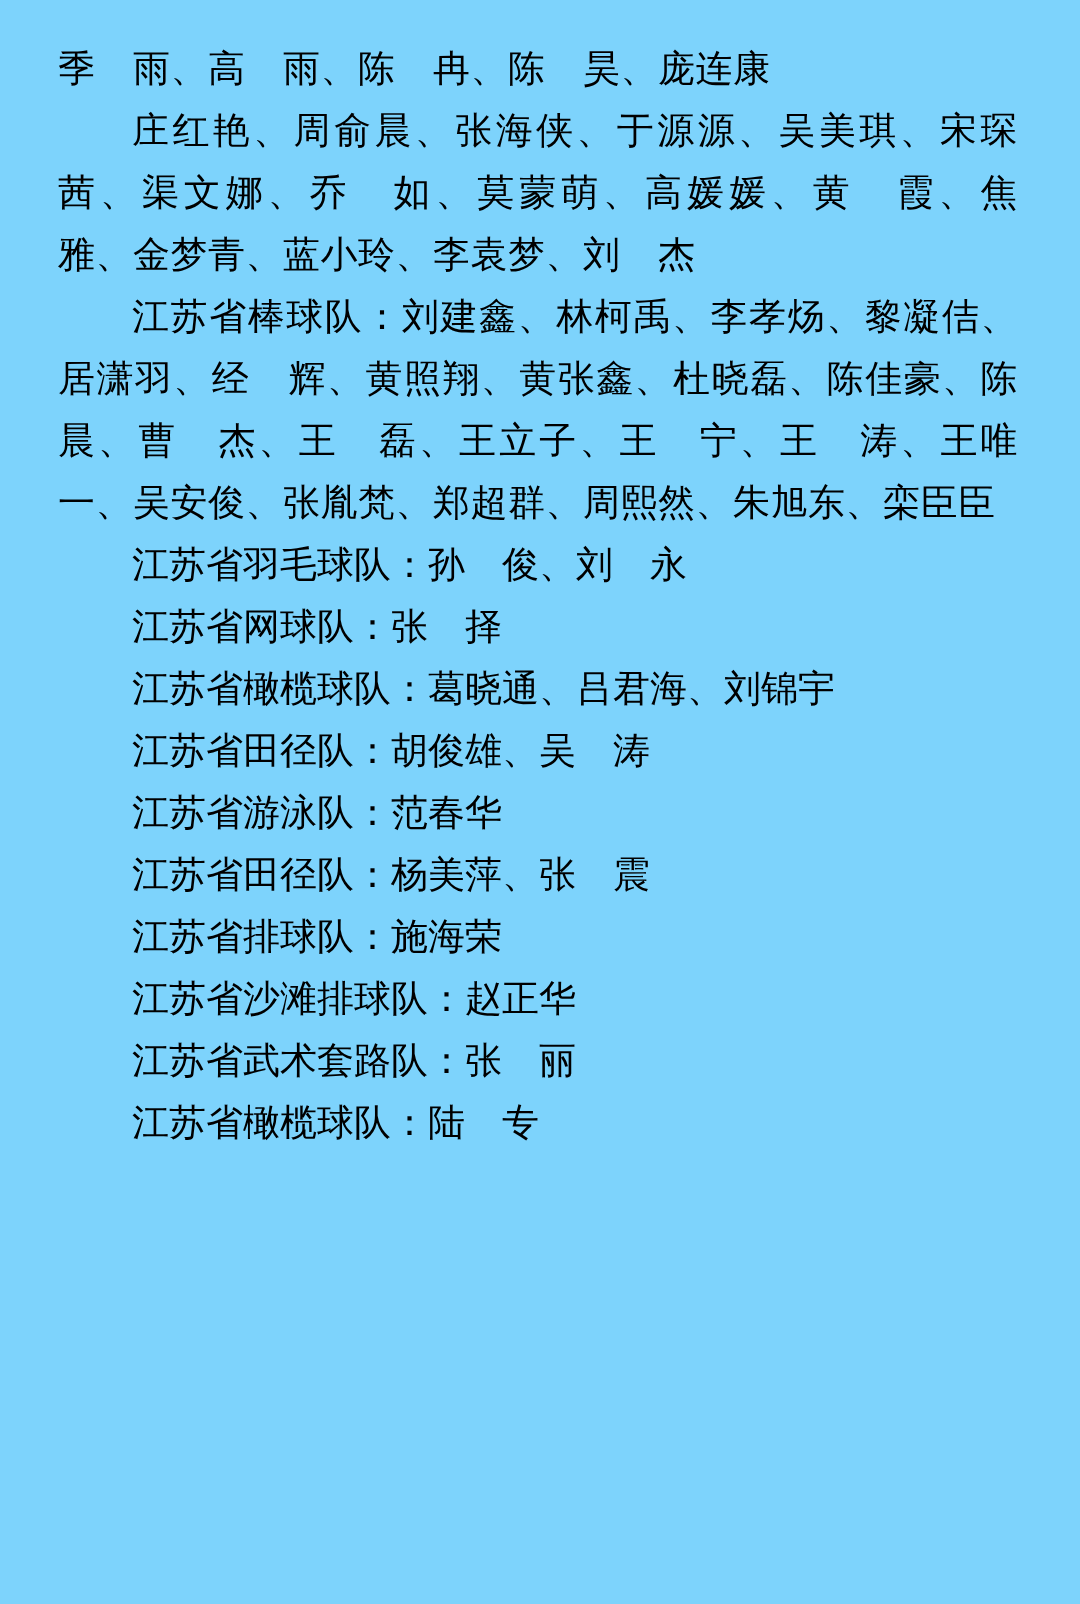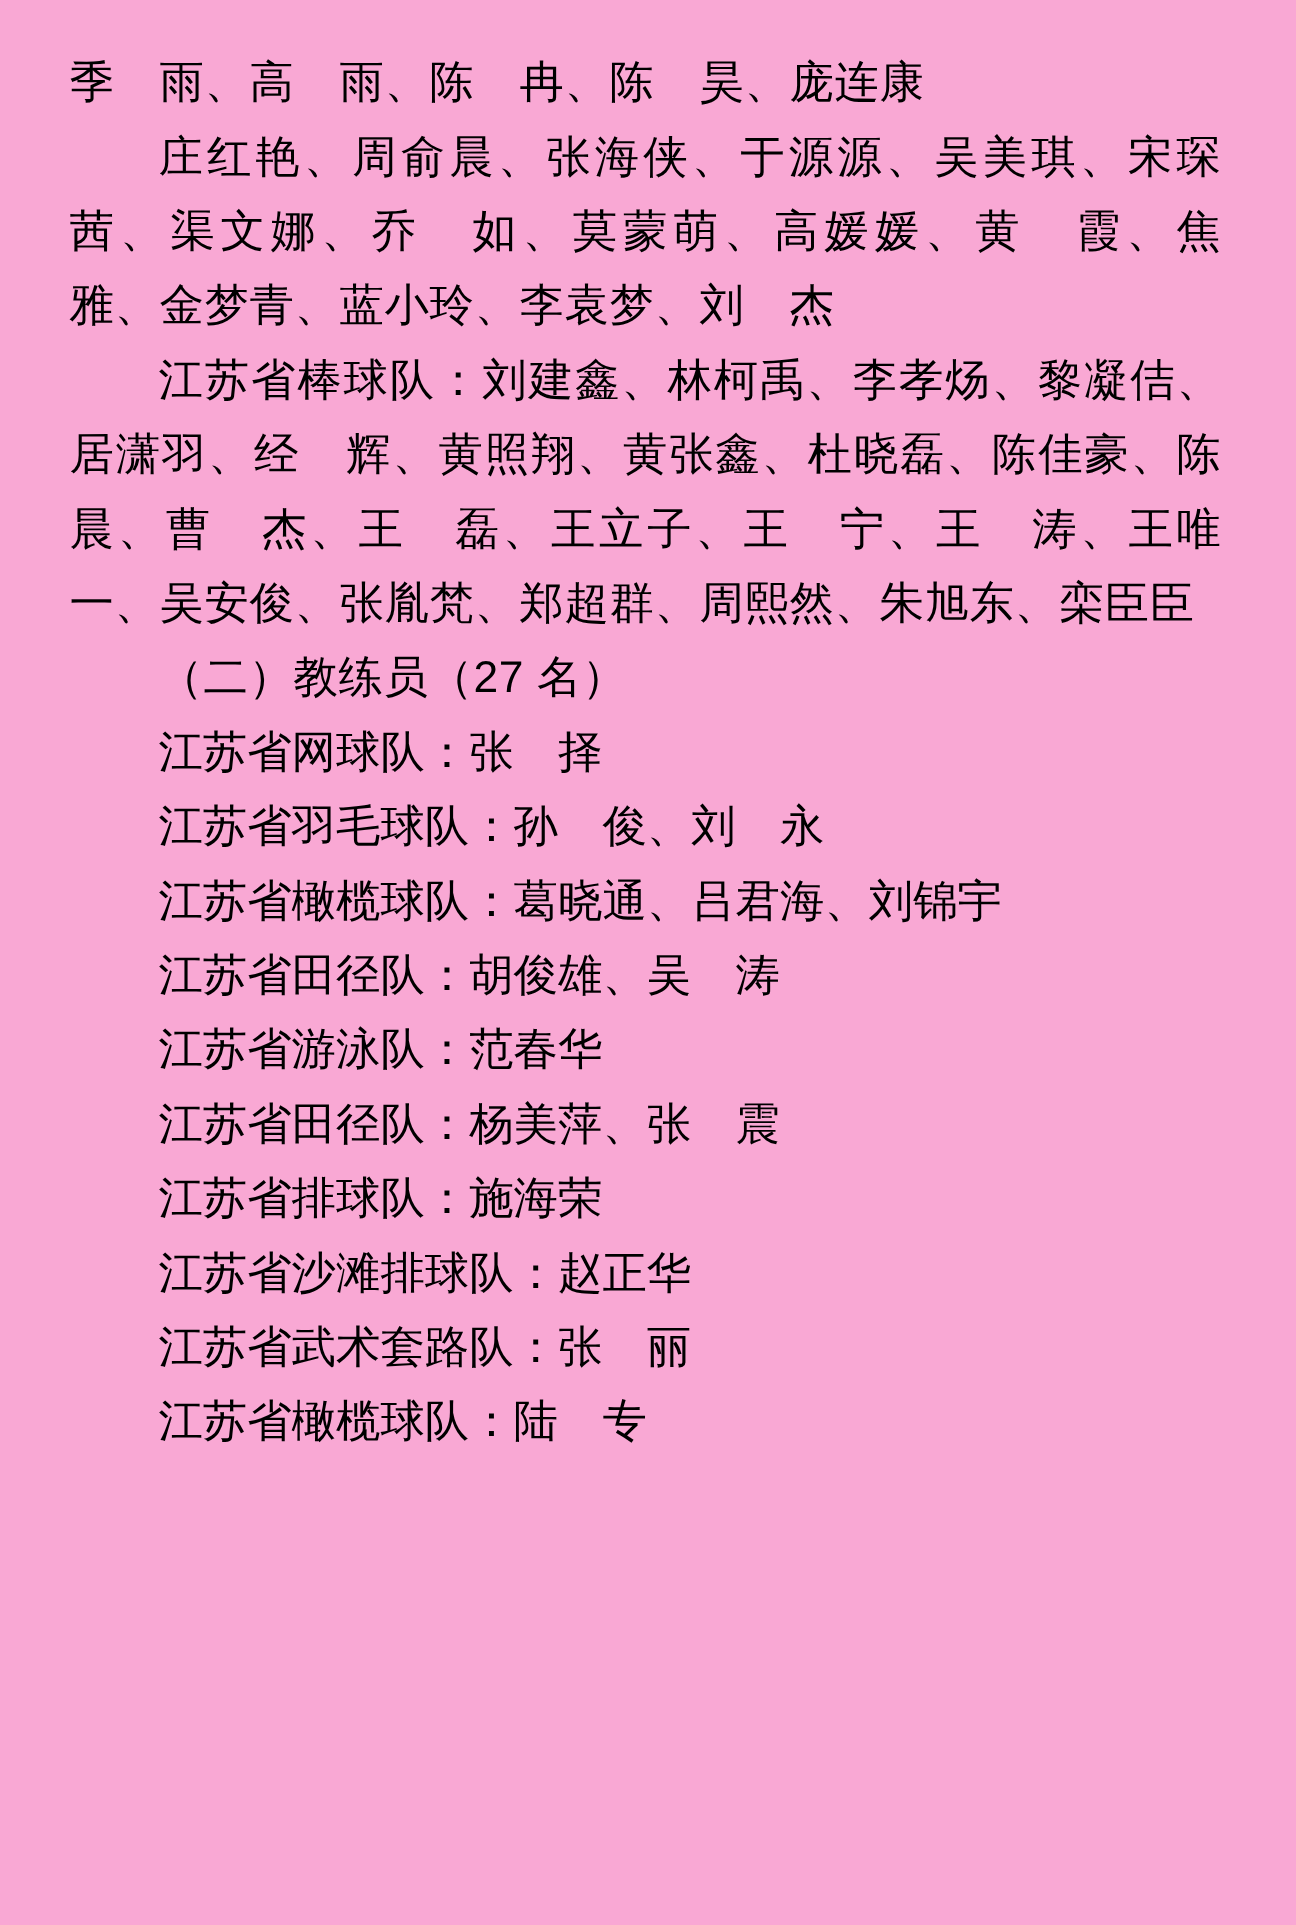--- a/index.html
+++ b/index.html
@@ -11,21 +11,21 @@
     width: 1080px;
     min-height: 1604px;
     font-family: "Liberation Sans", "DejaVu Sans", sans-serif;
     color: #000000;
   }
   .page {
     width: 1080px;
     min-height: 1604px;
     box-sizing: border-box;
     padding: 38px 62px 20px 58px;
-    background: #f9a8d4;
+    background: #7dd3fc;
   }
   .para {
     font-size: 37px;
     line-height: 62px;
     letter-spacing: 0.5px;
     text-align: justify;
     text-justify: inter-ideograph;
     margin: 0 0 0 0;
     word-break: break-all;
     font-weight: 500;
@@ -49,25 +49,24 @@
 
 <div class="page">
 
   <p class="para noindent">季　雨、高　雨、陈　冉、陈　昊、庞连康</p>
 
   <p class="para indent">庄红艳、周俞晨、张海侠、于源源、吴美琪、宋琛茜、渠文娜、乔　如、莫蒙萌、高媛媛、黄　霞、焦　雅、金梦青、蓝小玲、李袁梦、刘　杰</p>
 
   <p class="para indent">江苏省棒球队：刘建鑫、林柯禹、李孝炀、黎凝佶、居潇羽、经　辉、黄照翔、黄张鑫、杜晓磊、陈佳豪、陈　晨、曹　杰、王　磊、王立子、王　宁、王　涛、王唯一、吴安俊、张胤梵、郑超群、周熙然、朱旭东、栾臣臣</p>
 
 
-  <p class="para indent">（二）教练员（27 名）</p>
+
+  <p class="line-item">江苏省羽毛球队：孙　俊、刘　永</p>
 
   <p class="line-item">江苏省网球队：张　择</p>
-
-  <p class="line-item">江苏省羽毛球队：孙　俊、刘　永</p>
 
   <p class="line-item">江苏省橄榄球队：葛晓通、吕君海、刘锦宇</p>
 
   <p class="line-item">江苏省田径队：胡俊雄、吴　涛</p>
 
 
   <p class="line-item">江苏省游泳队：范春华</p>
 
   <p class="line-item">江苏省田径队：杨美萍、张　震</p>
 

